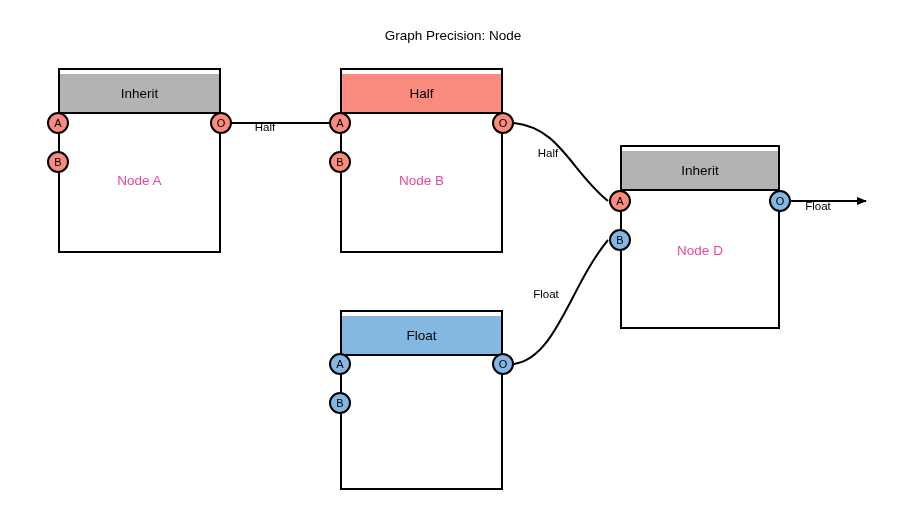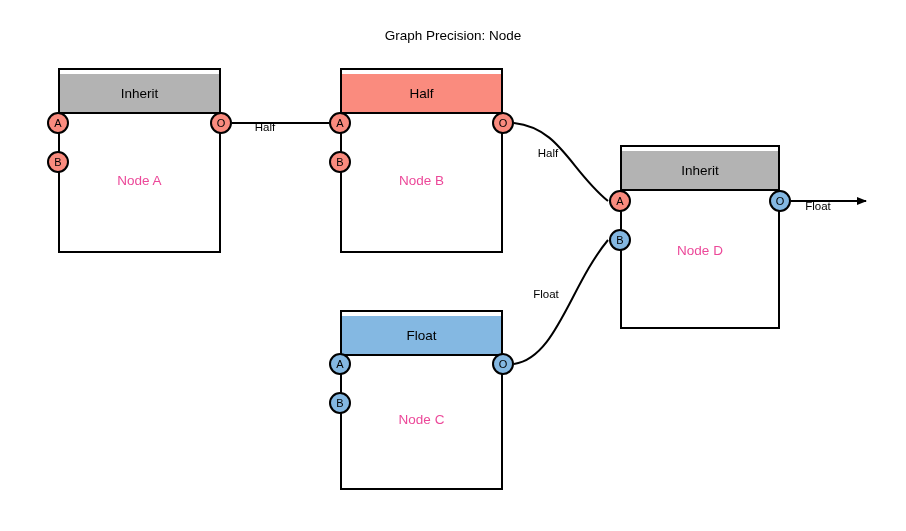--- a/index.html
+++ b/index.html
@@ -111,21 +111,20 @@
     <div class="port" style="left: 210px; top: 112px; background: rgb(250, 139, 126); border-color: rgb(0, 0, 0);">O</div>
     <div class="node" style="left: 340px; top: 68px; width: 163px; height: 185px; background: rgb(255, 255, 255); border-color: rgb(0, 0, 0);">
       <div class="node-header" style="height: 40px; background: rgb(250, 139, 126); border-bottom-color: rgb(0, 0, 0);">Half</div>
       <div class="node-body-label" style="top: 102.5px;">Node B</div>
     </div>
     <div class="port" style="left: 329px; top: 112px; background: rgb(250, 139, 126); border-color: rgb(0, 0, 0);">A</div>
     <div class="port" style="left: 329px; top: 151px; background: rgb(250, 139, 126); border-color: rgb(0, 0, 0);">B</div>
     <div class="port" style="left: 492px; top: 112px; background: rgb(250, 139, 126); border-color: rgb(0, 0, 0);">O</div>
     <div class="node" style="left: 340px; top: 310px; width: 163px; height: 180px; background: rgb(255, 255, 255); border-color: rgb(0, 0, 0);">
       <div class="node-header" style="height: 40px; background: rgb(132, 184, 226); border-bottom-color: rgb(0, 0, 0);">Float</div>
-      <div class="node-body-label" style="top: 100px;">Node C</div>
     </div>
     <div class="port" style="left: 329px; top: 353px; background: rgb(132, 184, 226); border-color: rgb(0, 0, 0);">A</div>
     <div class="port" style="left: 329px; top: 392px; background: rgb(132, 184, 226); border-color: rgb(0, 0, 0);">B</div>
     <div class="port" style="left: 492px; top: 353px; background: rgb(132, 184, 226); border-color: rgb(0, 0, 0);">O</div>
     <div class="node" style="left: 620px; top: 145px; width: 160px; height: 184px; background: rgb(255, 255, 255); border-color: rgb(0, 0, 0);">
       <div class="node-header" style="height: 40px; background: rgb(179, 179, 179); border-bottom-color: rgb(0, 0, 0);">Inherit</div>
       <div class="node-body-label" style="top: 96px;">Node D</div>
     </div>
     <div class="port" style="left: 609px; top: 190px; background: rgb(250, 139, 126); border-color: rgb(0, 0, 0);">A</div>
     <div class="port" style="left: 609px; top: 229px; background: rgb(132, 184, 226); border-color: rgb(0, 0, 0);">B</div>

